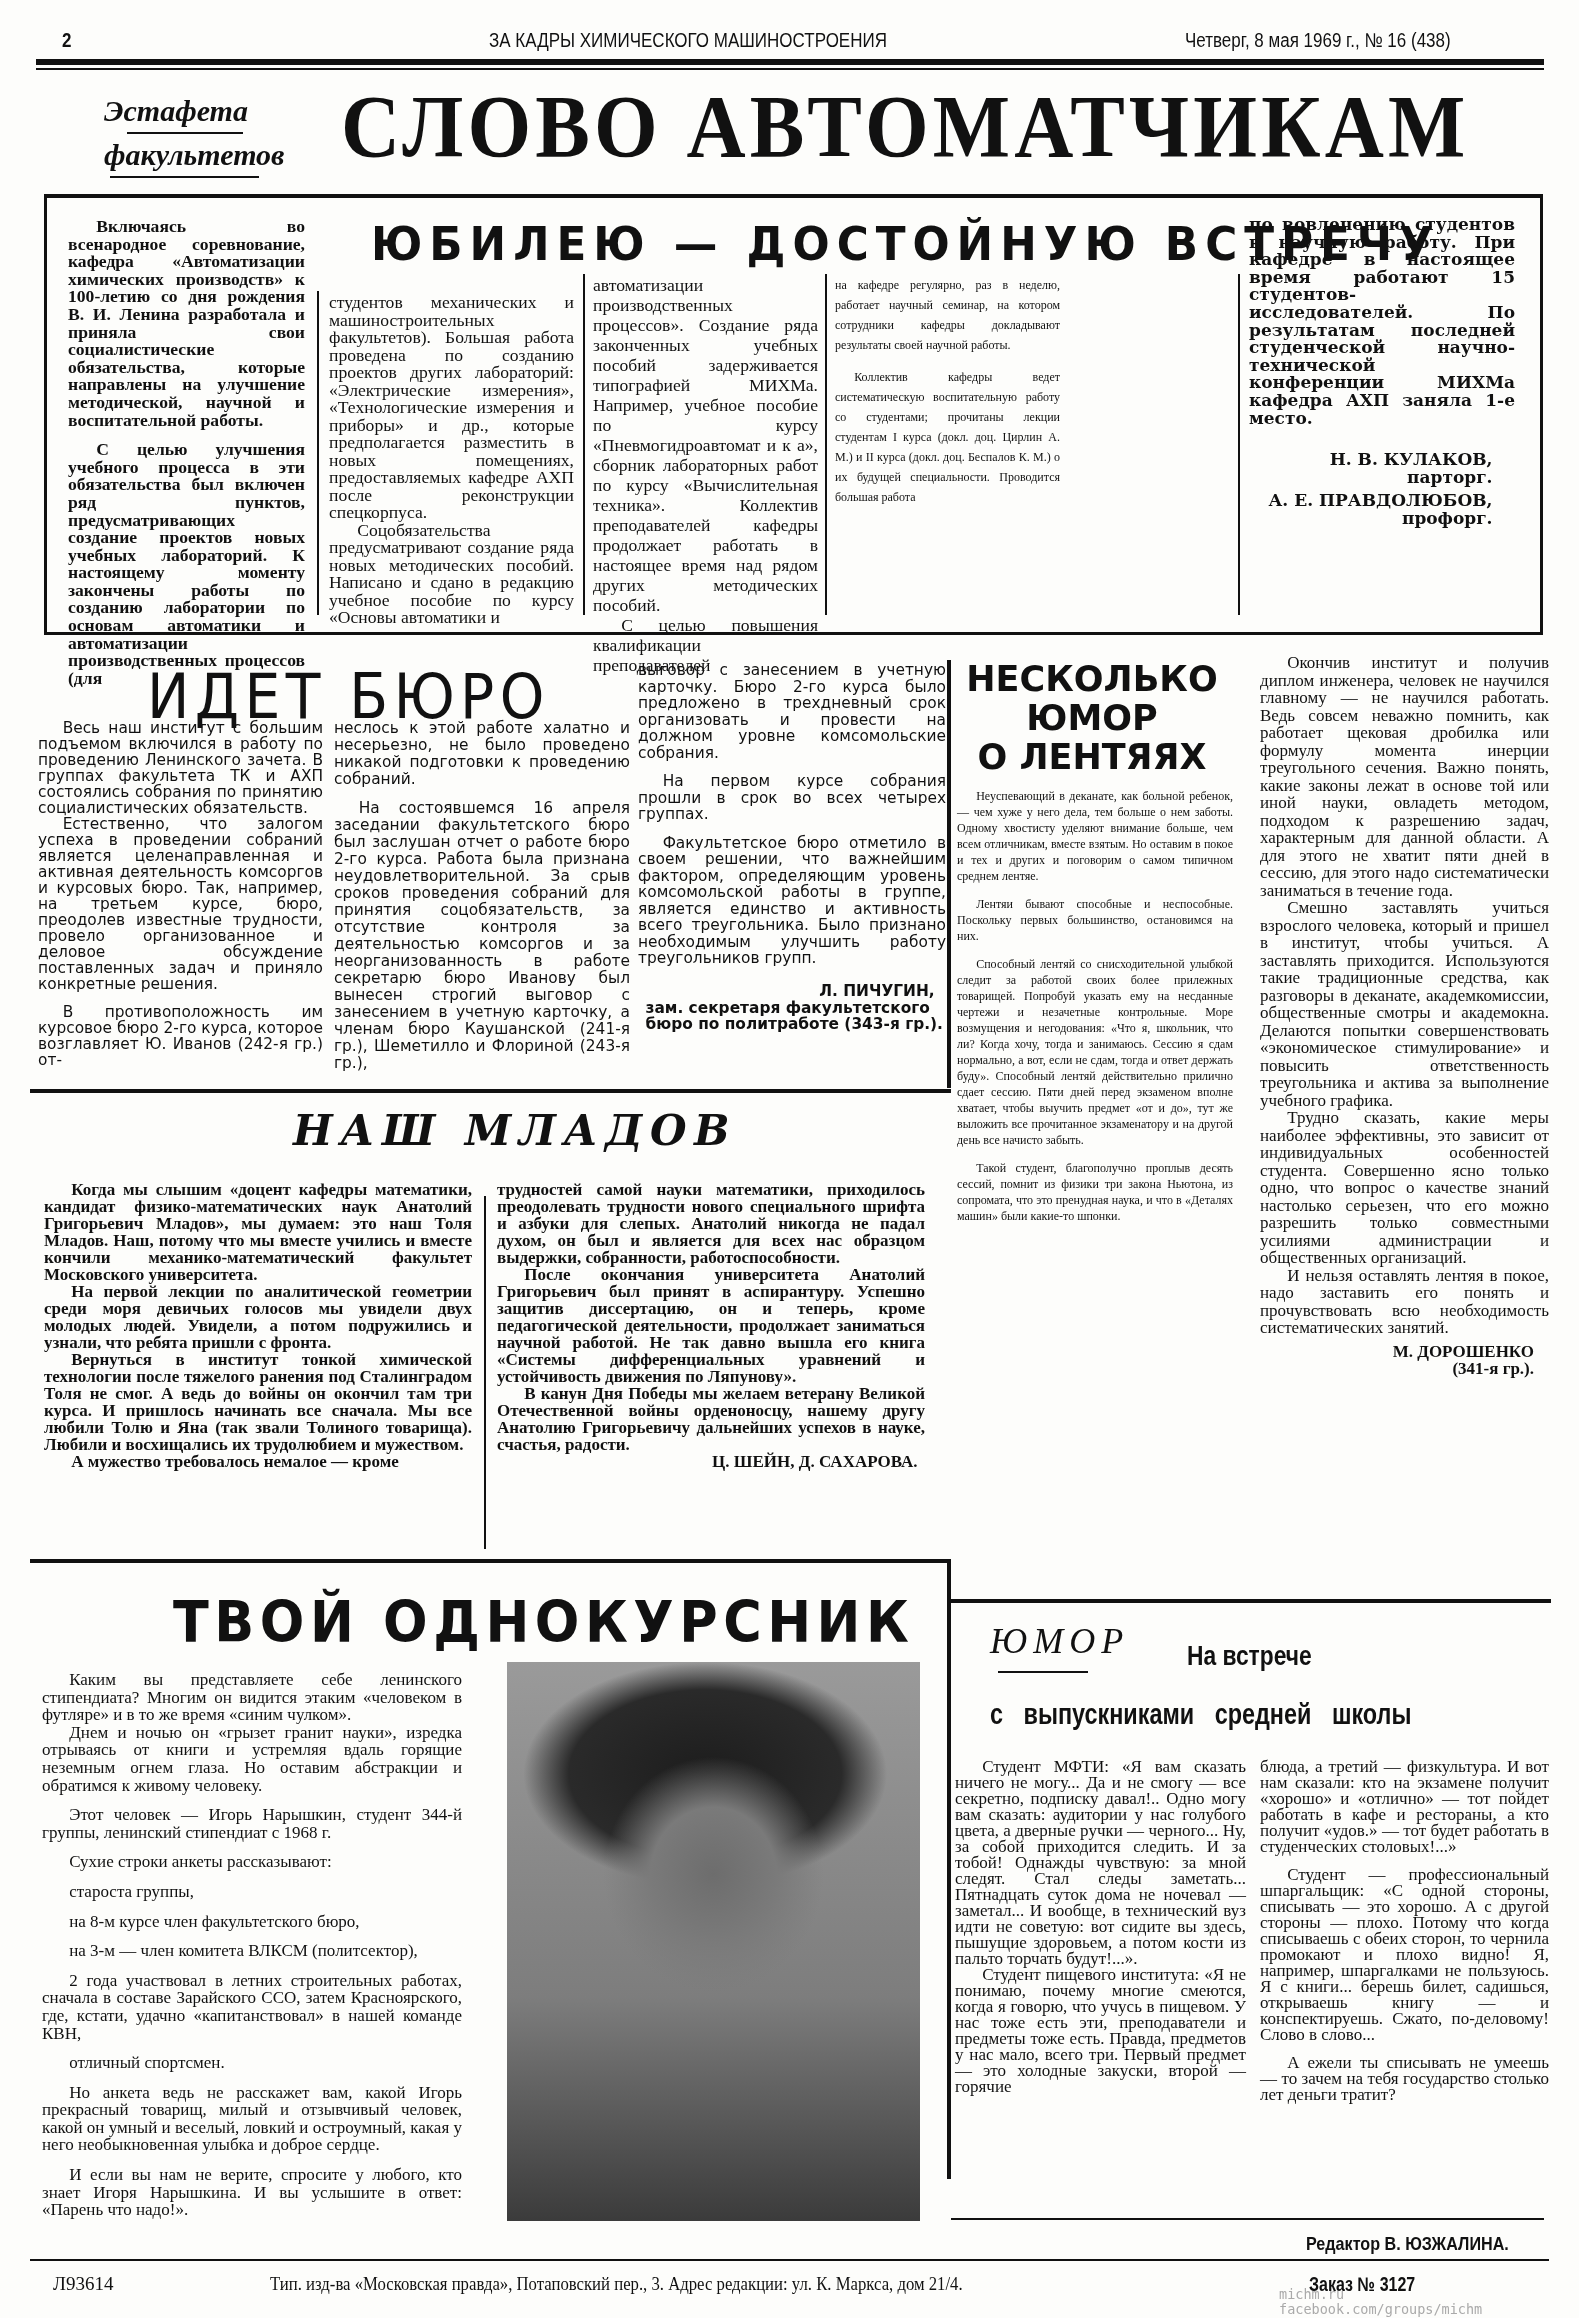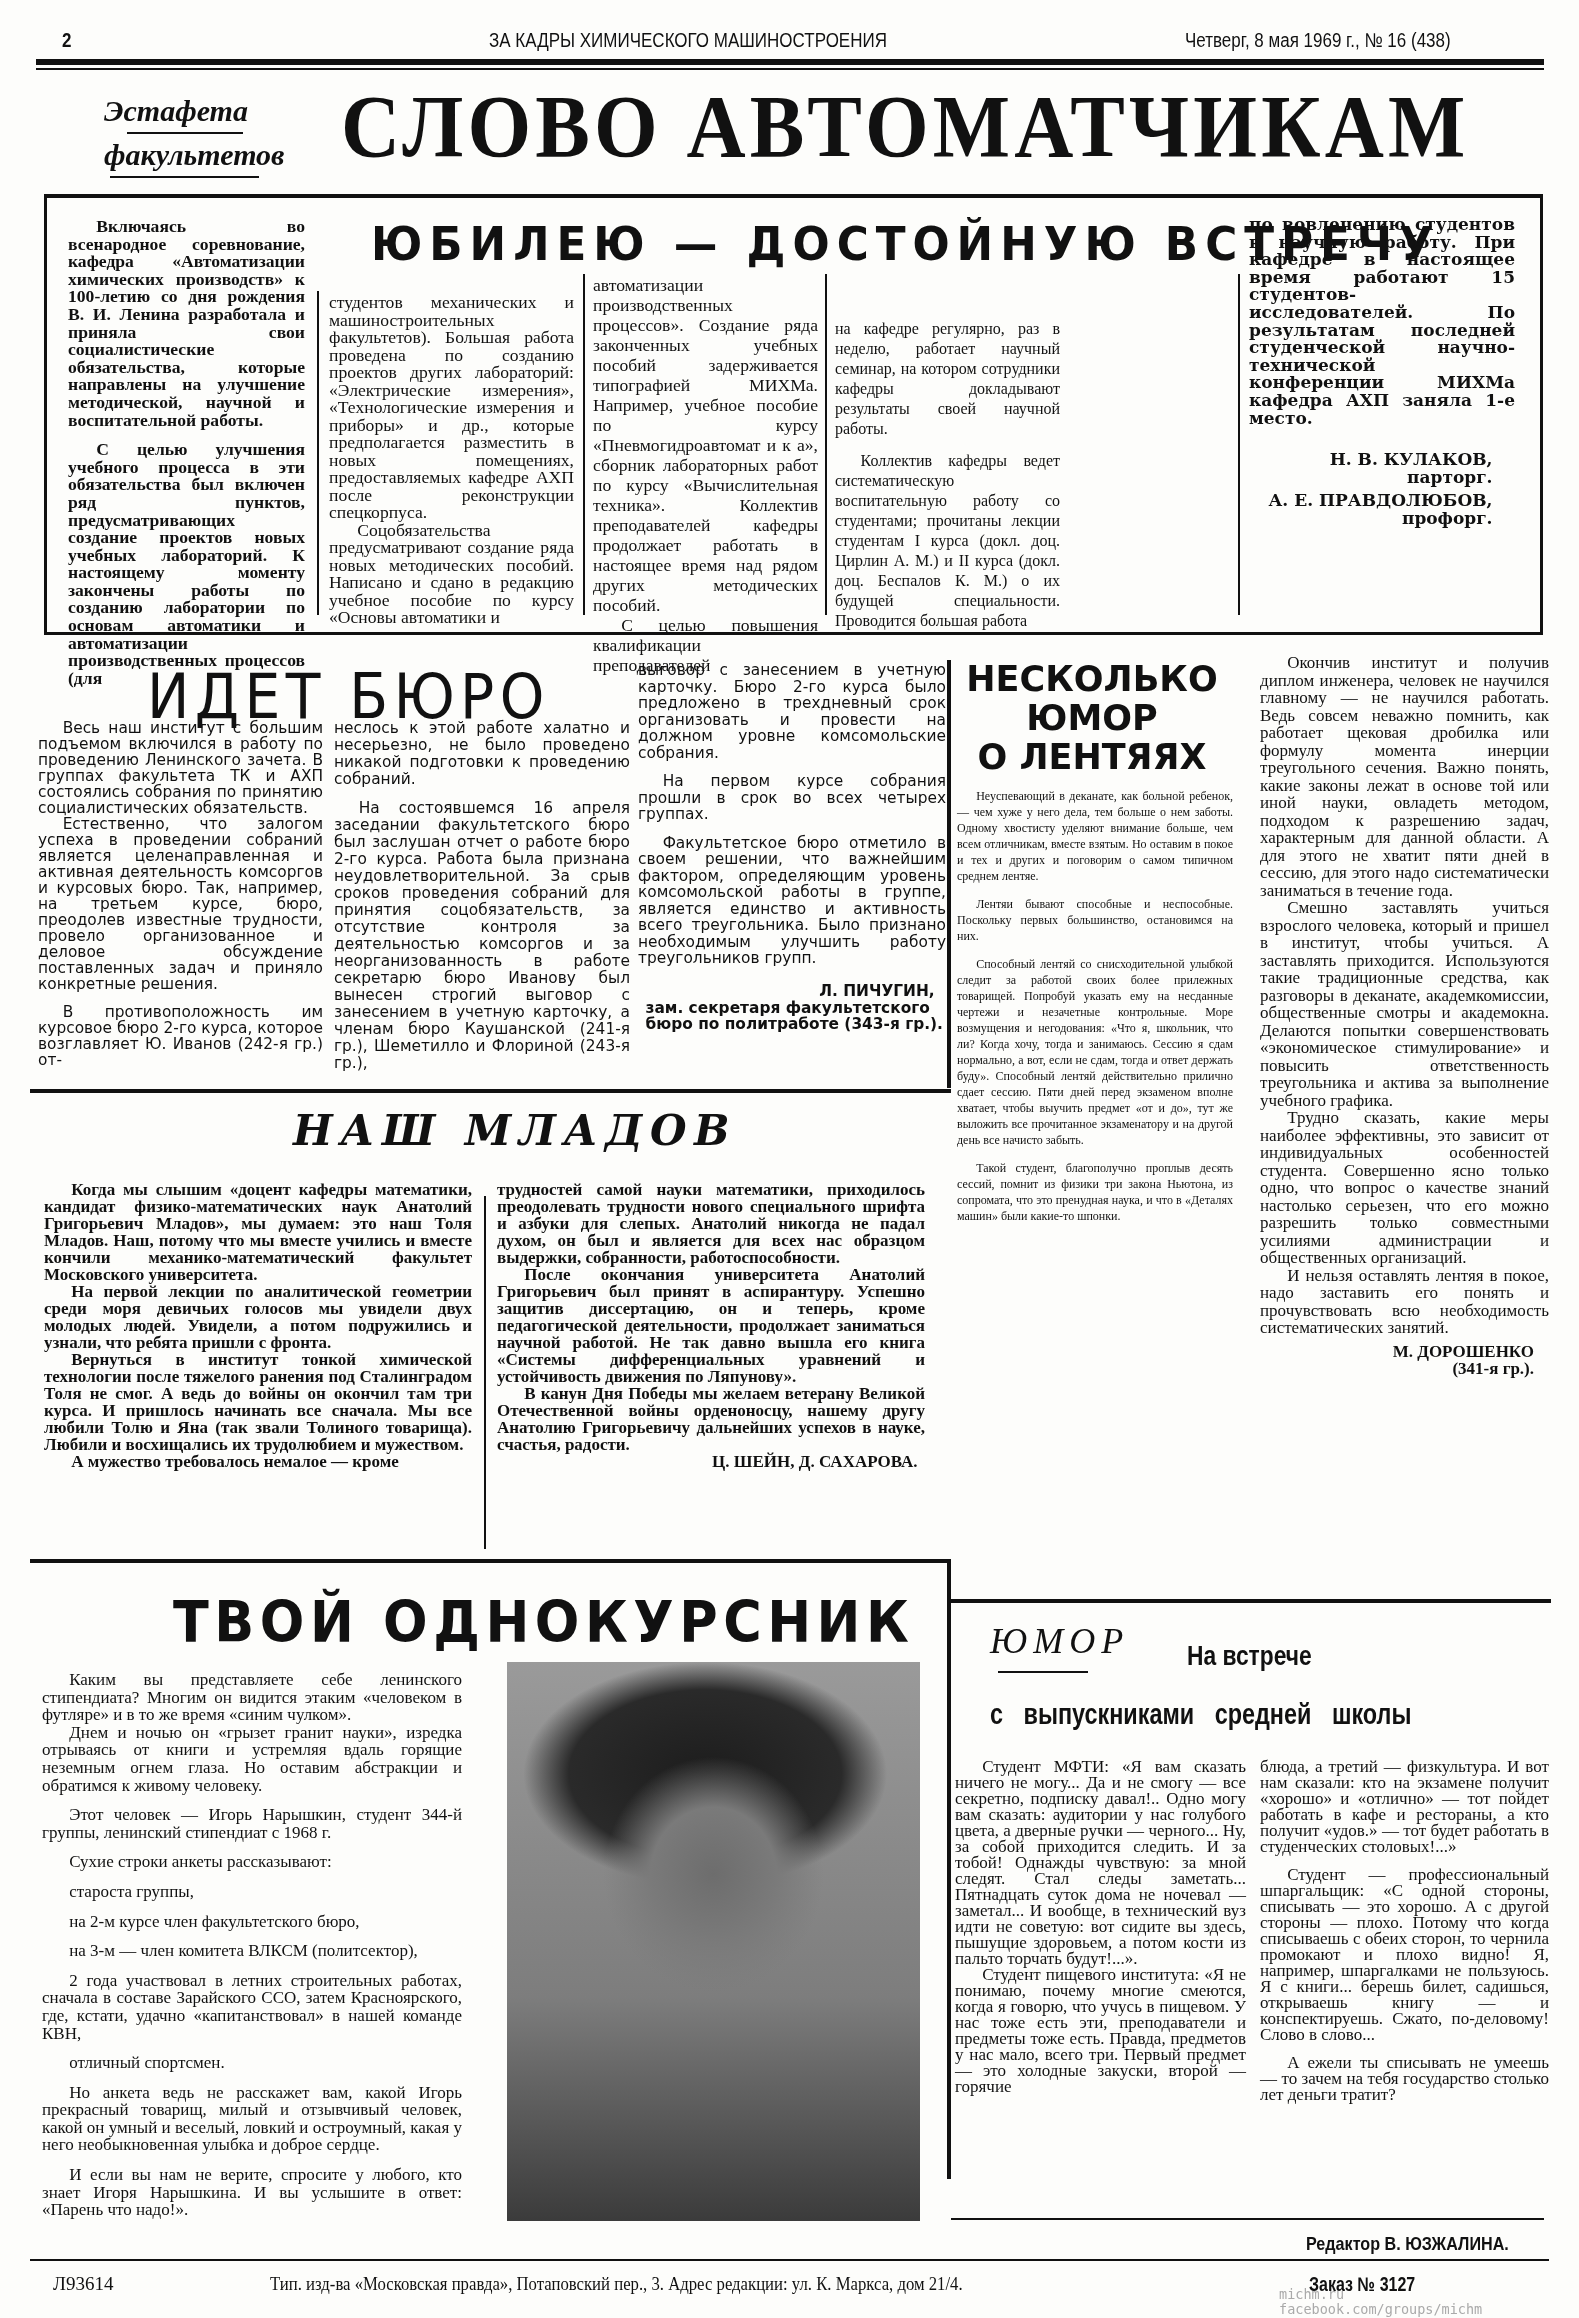--- a/index.html
+++ b/index.html
@@ -49,21 +49,21 @@
 <div class="col serifbold" style="left:329px;top:294px;width:245px;font-size:17.6px;line-height:17.5px;font-weight:normal;">
   <p style="text-indent:0">студентов механических и машиностроительных факультетов). Большая работа проведена по созданию проектов других лабораторий: «Электрические измерения», «Технологические измерения и приборы» и др., которые предполагается разместить в новых помещениях, предоставляемых кафедре АХП после реконструкции спецкорпуса.</p>
   <p>Соцобязательства предусматривают создание ряда новых методических пособий. Написано и сдано в редакцию учебное пособие по курсу «Основы автоматики и</p>
 </div>
 <div class="vline" style="left:583px;top:274px;height:341px;width:1.5px;"></div>
 <div class="col" style="left:593px;top:275px;width:225px;font-family:'Liberation Serif',serif;font-size:17.6px;line-height:20px;">
   <p style="text-indent:0">автоматизации производственных процессов». Создание ряда законченных учебных пособий задерживается типографией МИХМа. Например, учебное пособие по курсу «Пневмогидроавтомат и к а», сборник лабораторных работ по курсу «Вычислительная техника». Коллектив преподавателей кафедры продолжает работать в настоящее время над рядом других методических пособий.</p>
   <p>С целью повышения квалификации преподавателей</p>
 </div>
 <div class="vline" style="left:825px;top:274px;height:341px;width:1.5px;"></div>
-<div class="col" style="left:835px;top:275px;width:225px;font-family:'Liberation Serif',serif;font-size:16px;line-height:20px;margin-top:44px;">
+<div class="col" style="left:835px;top:275px;width:225px;font-family:'Liberation Serif',serif;font-size:12px;line-height:20px;">
   <p style="text-indent:0">на кафедре регулярно, раз в неделю, работает научный семинар, на котором сотрудники кафедры докладывают результаты своей научной работы.</p>
   <p class="gap">Коллектив кафедры ведет систематическую воспитательную работу со студентами; прочитаны лекции студентам I курса (докл. доц. Цирлин А. М.) и II курса (докл. доц. Беспалов К. М.) о их будущей специальности. Проводится большая работа</p>
 </div>
 <div class="vline" style="left:1238px;top:274px;height:341px;width:1.5px;"></div>
 <div class="col serifbold" style="left:1249px;top:216px;width:266px;font-size:17px;line-height:17.6px;font-family:'DejaVu Serif',serif;">
   <p style="text-indent:0">по вовлечению студентов в научную работу. При кафедре в настоящее время работают 15 студентов-исследователей. По результатам последней студенческой научно-технической конференции МИХМа кафедра АХП заняла 1-е место.</p>
   <div class="sig" style="margin-top:24px;padding-right:22.5px;">
     <div>Н. В. КУЛАКОВ,</div>
     <div>парторг.</div>
     <div style="margin-top:6px;">А. Е. ПРАВДОЛЮБОВ,</div>
@@ -132,21 +132,21 @@
 </div>
 <div class="rule" style="left:30px;top:1559px;width:921px;height:3.8px;"></div>
 
 <div class="abs stencil" style="left:173px;top:1589px;font-size:57px;letter-spacing:6px;white-space:nowrap;transform:scaleX(0.92);transform-origin:left top;">ТВОЙ ОДНОКУРСНИК</div>
 <div class="col condser" style="left:42px;top:1671px;width:420px;font-size:17px;line-height:17.6px;">
   <p>Каким вы представляете себе ленинского стипендиата? Многим он видится этаким «человеком в футляре» и в то же время «синим чулком».</p>
   <p>Днем и ночью он «грызет гранит науки», изредка отрываясь от книги и устремляя вдаль горящие неземным огнем глаза. Но оставим абстракции и обратимся к живому человеку.</p>
   <p class="gap">Этот человек — Игорь Нарышкин, студент 344-й группы, ленинский стипендиат с 1968 г.</p>
   <p class="gap">Сухие строки анкеты рассказывают:</p>
   <p class="gap">староста группы,</p>
-  <p class="gap">на 2-м курсе член факультетского бюро,</p>
+  <p class="gap">на 8-м курсе член факультетского бюро,</p>
   <p class="gap">на 3-м — член комитета ВЛКСМ (политсектор),</p>
   <p class="gap">2 года участвовал в летних строительных работах, сначала в составе Зарайского ССО, затем Красноярского, где, кстати, удачно «капитанствовал» в нашей команде КВН,</p>
   <p class="gap">отличный спортсмен.</p>
   <p class="gap">Но анкета ведь не расскажет вам, какой Игорь прекрасный товарищ, милый и отзывчивый человек, какой он умный и веселый, ловкий и остроумный, какая у него необыкновенная улыбка и доброе сердце.</p>
   <p class="gap">И если вы нам не верите, спросите у любого, кто знает Игоря Нарышкина. И вы услышите в ответ: «Парень что надо!».</p>
 </div>
 <div class="photo" style="left:507px;top:1662px;width:413px;height:559px;"></div>
 <div class="vline" style="left:947px;top:1560px;height:619px;width:3.8px;"></div>
 
 <div class="abs" style="left:990px;top:1620px;font-family:'Liberation Serif',serif;font-style:italic;font-size:36px;letter-spacing:6px;">ЮМОР</div>

